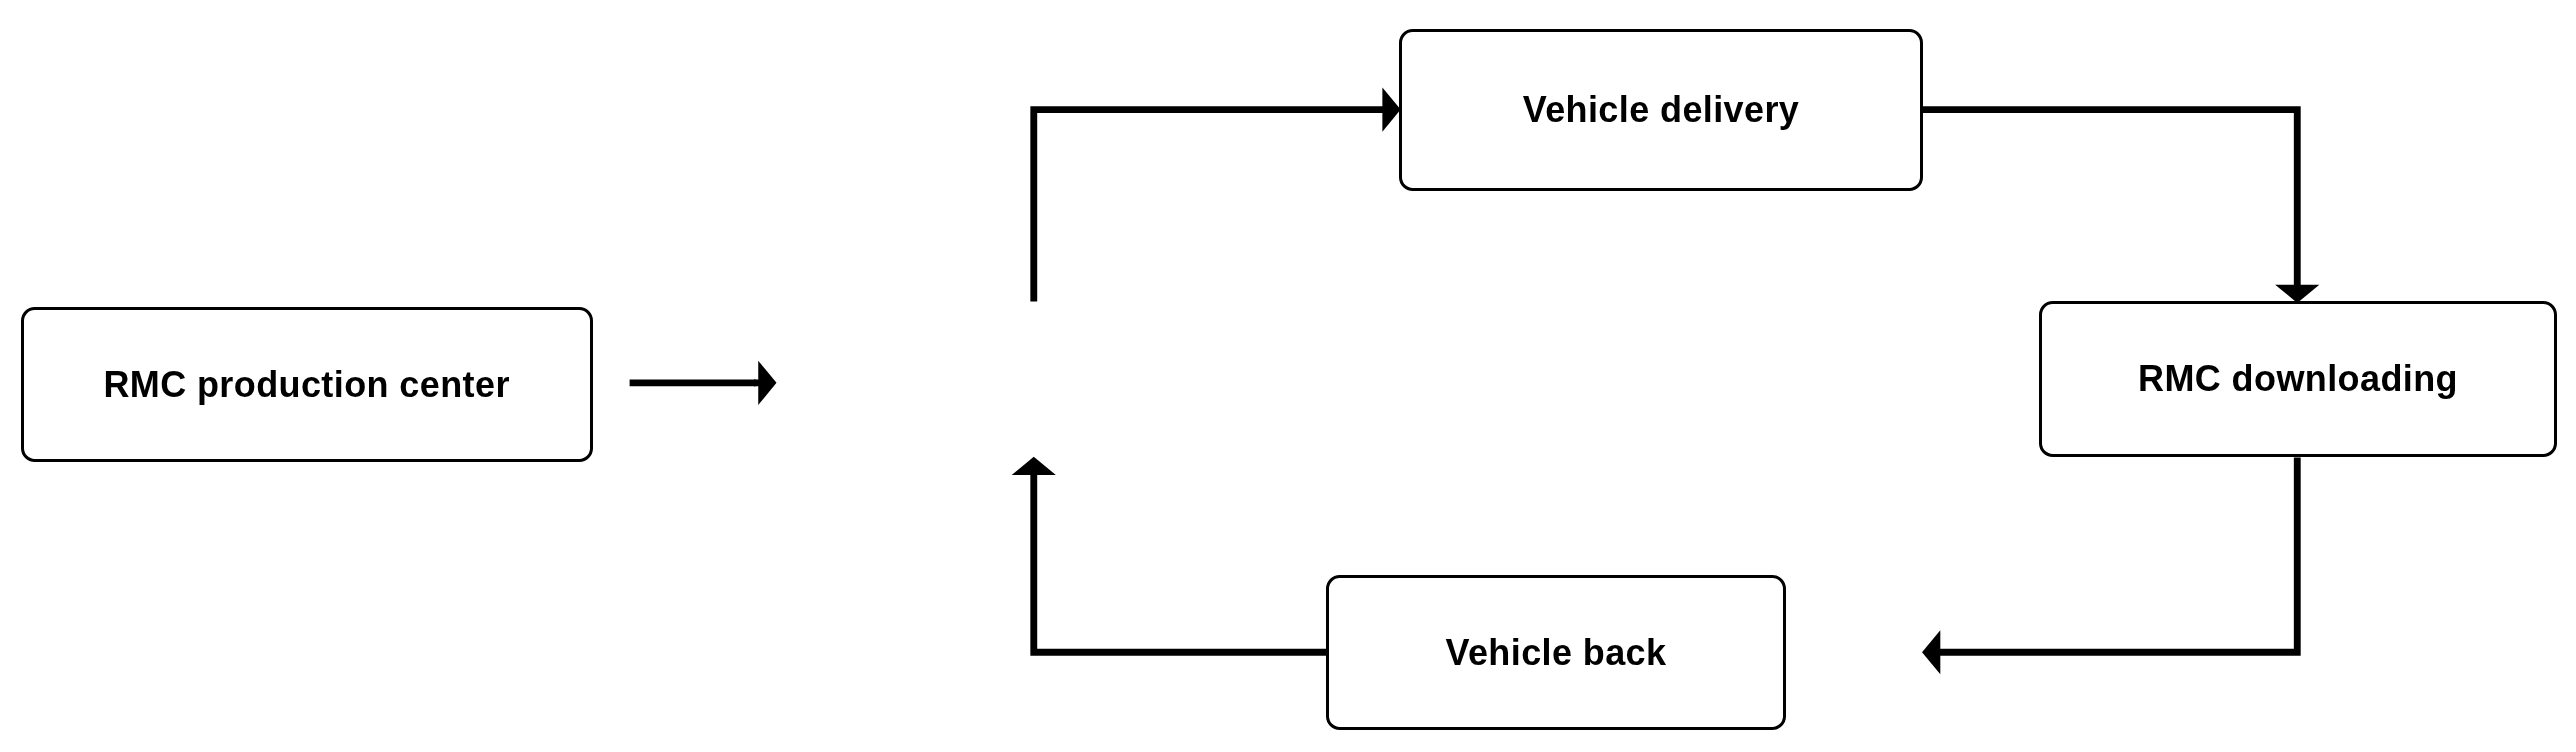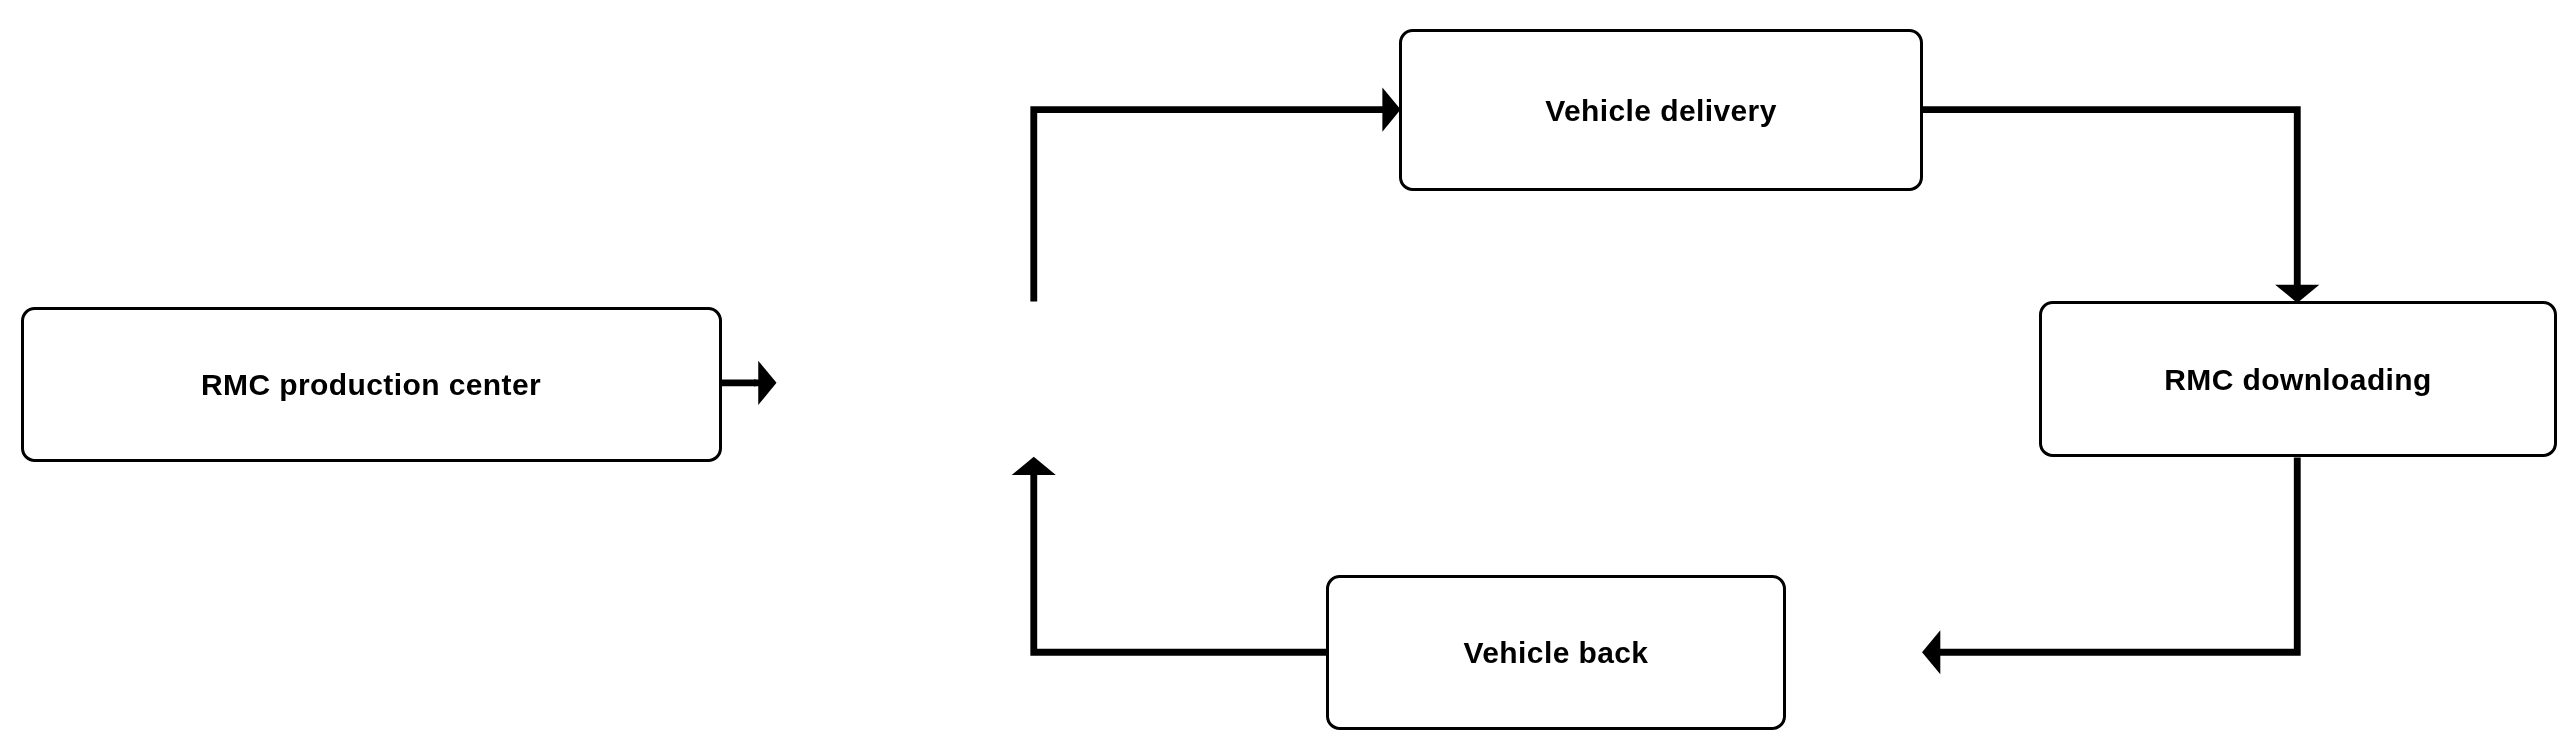--- a/index.html
+++ b/index.html
@@ -32,30 +32,30 @@
     border: 3.8px solid #000000;
     border-radius: 13.7px;
     display: flex;
     align-items: center;
     justify-content: center;
     z-index: 2;
   }
   .node-label {
     font-family: "Liberation Sans", sans-serif;
     font-weight: bold;
-    font-size: 30px;
+    font-size: 36px;
     line-height: 1.1;
     color: #000000;
     letter-spacing: 0.4px;
     white-space: nowrap;
     text-align: center;
     user-select: none;
   }
   
-  #node-rmc-production-center { left: 20.6px;   top: 307px; width: 701px; height: 155px; }
+  #node-rmc-production-center { left: 20.6px;   top: 307px; width: 572px; height: 155px; }
   #node-rmc-loading          { left: 775px; top: 301px; width: 524px; height: 156px; }
   #node-vehicle-delivery     { left: 1399px; top: 29px;  width: 524px; height: 162px; }
   #node-rmc-downloading      { left: 2039px; top: 301px; width: 518px; height: 156px; }
   #node-vehicle-back         { left: 1326px; top: 575px; width: 460px; height: 155px; }
 </style>
 </head>
 <body>
 
 <div id="diagram-canvas">
 

